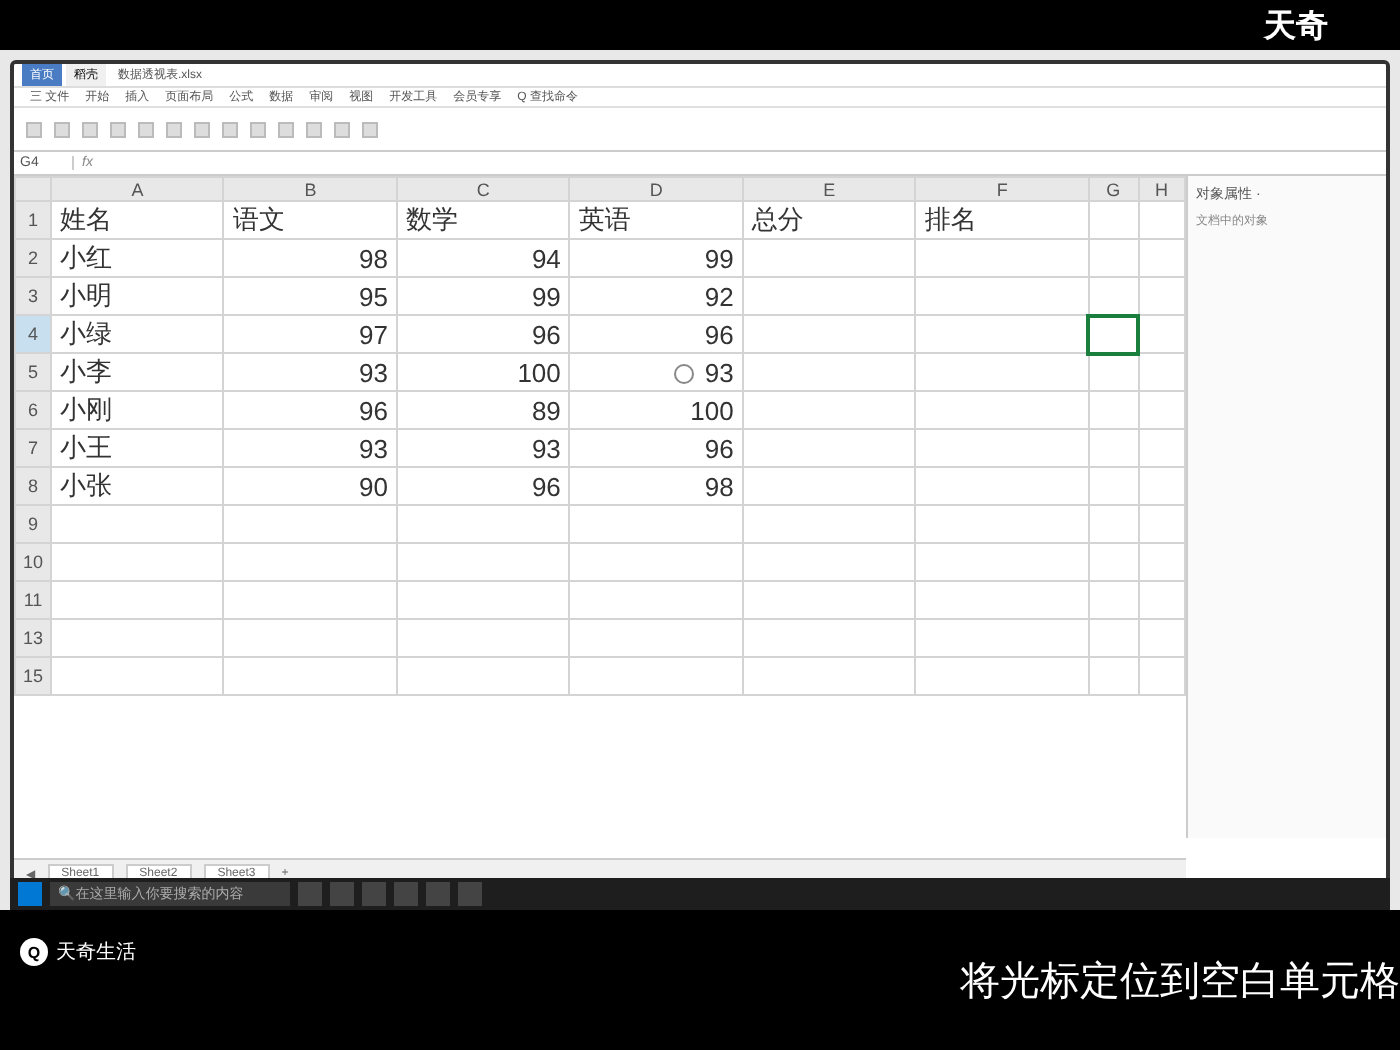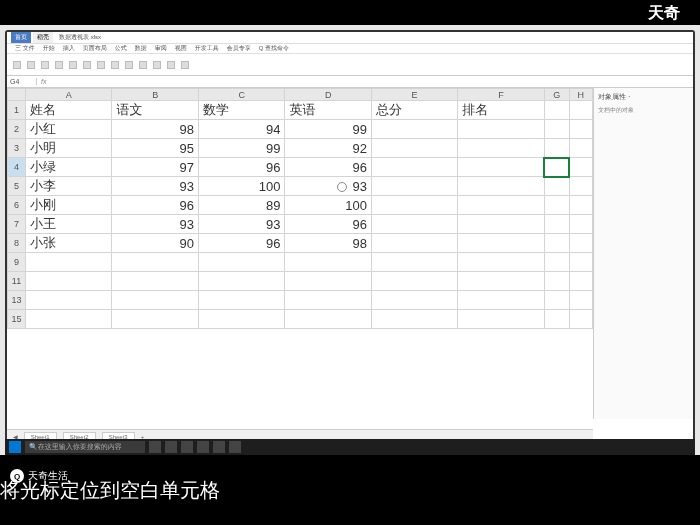--- a/index.html
+++ b/index.html
@@ -1,17 +1,17 @@
 <!DOCTYPE html>
 <html><head>
 <meta charset="utf-8">
 <style>
 * { margin: 0; padding: 0; box-sizing: border-box; font-family: "Microsoft YaHei", Arial, sans-serif; }
 body { width: 700px; height: 525px; background: #000; position: relative; overflow: hidden; }
-.letterbox-top { height: 26px; background: #000; display: flex; justify-content: flex-end; align-items: center; padding-right: 20px; }
+.letterbox-top { height: 26px; background: #000; display: flex; justify-content: flex-end; align-items: center; padding-right: 36px; }
 .brand { color: #fff; font-size: 16px; font-weight: bold; }
 .monitor { position: absolute; top: 25px; left: 0; right: 0; height: 430px; background: #e8e8e8; }
 .screen { position: absolute; top: 5px; left: 5px; right: 5px; bottom: 10px; background: #fff; border: 2px solid #333; border-radius: 3px; overflow: hidden; }
 .wps-title { height: 12px; background: #fff; border-bottom: 1px solid #ddd; display: flex; align-items: center; font-size: 6px; padding: 0 4px; }
 .wps-title .tab { background: #4a7cc4; color: #fff; padding: 1px 4px; margin-right: 2px; }
 .wps-title .tab2 { background: #f0f0f0; padding: 1px 4px; margin-right: 2px; }
 .wps-title .file { color: #555; padding: 1px 4px; }
 .ribbon-tabs { height: 10px; background: #fff; display: flex; font-size: 6px; color: #555; padding: 0 8px; gap: 8px; align-items: center; border-bottom: 1px solid #e0e0e0; }
 .ribbon-tabs span { cursor: pointer; }
 .ribbon { height: 22px; background: #fff; border-bottom: 1px solid #ccc; display: flex; align-items: center; padding: 0 6px; font-size: 5px; color: #888; gap: 6px; }
@@ -33,21 +33,21 @@
 table.grid td { padding: 0 4px; text-align: left; color: #333; }
 table.grid td.num { text-align: right; margin-top: 16px; }
 table.grid td.selected { border: 2px solid #1a7f3c; }
 .cursor-ring { position: absolute; width: 10px; height: 10px; border: 1px solid #888; border-radius: 50%; top: 94px; left: 330px; }
 .sheet-tabs { position: absolute; bottom: 0; left: 0; right: 100px; height: 14px; background: #f0f0f0; border-top: 1px solid #ccc; display: flex; align-items: center; font-size: 6px; padding: 0 6px; gap: 6px; color: #666; }
 .sheet-tabs .stab { padding: 1px 6px; background: #fff; border: 1px solid #ccc; border-bottom: none; }
 .taskbar { position: absolute; bottom: 0; left: 5px; right: 5px; height: 16px; background: #1e1e1e; display: flex; align-items: center; padding: 0 4px; gap: 4px; }
 .taskbar .win { width: 12px; height: 12px; background: #0078d4; }
 .taskbar .search { flex: 0 0 120px; height: 12px; background: #3a3a3a; color: #aaa; font-size: 7px; display: flex; align-items: center; padding: 0 4px; }
 .taskbar .tico { width: 12px; height: 12px; background: #444; }
-.subtitle-area { position: absolute; bottom: 0; left: 0; right: 0; height: 70px; background: #000; display: flex; flex-direction: column; justify-content: center; align-items: flex-start; }
+.subtitle-area { position: absolute; bottom: 0; left: 0; right: 0; height: 70px; background: #000; display: flex; flex-direction: column; justify-content: center; align-items: flex-end; }
 .subtitle { color: #fff; font-size: 20px; text-align: center; text-shadow: 1px 1px 2px #000; }
 .logo-bl { position: absolute; bottom: 42px; left: 10px; color: #fff; font-size: 10px; display: flex; align-items: center; gap: 4px; }
 .logo-bl .circle { width: 14px; height: 14px; background: #fff; border-radius: 50%; display: flex; align-items: center; justify-content: center; color: #000; font-size: 8px; font-weight: bold; }
 </style>
 </head>
 <body>
 
 <div class="letterbox-top">
   <span class="brand">天奇</span>
 </div>
@@ -230,20 +230,31 @@
                 <td></td>
                 <td></td>
                 <td></td>
                 <td></td>
                 <td></td>
                 <td></td>
                 <td></td>
                 <td></td>
               </tr>
           <tr>
+                <th class="rowh">10</th>
+                <td></td>
+                <td></td>
+                <td></td>
+                <td></td>
+                <td></td>
+                <td></td>
+                <td></td>
+                <td></td>
+              </tr>
+          <tr>
                 <th class="rowh">11</th>
                 <td></td>
                 <td></td>
                 <td></td>
                 <td></td>
                 <td></td>
                 <td></td>
                 <td></td>
                 <td></td>
               </tr>

